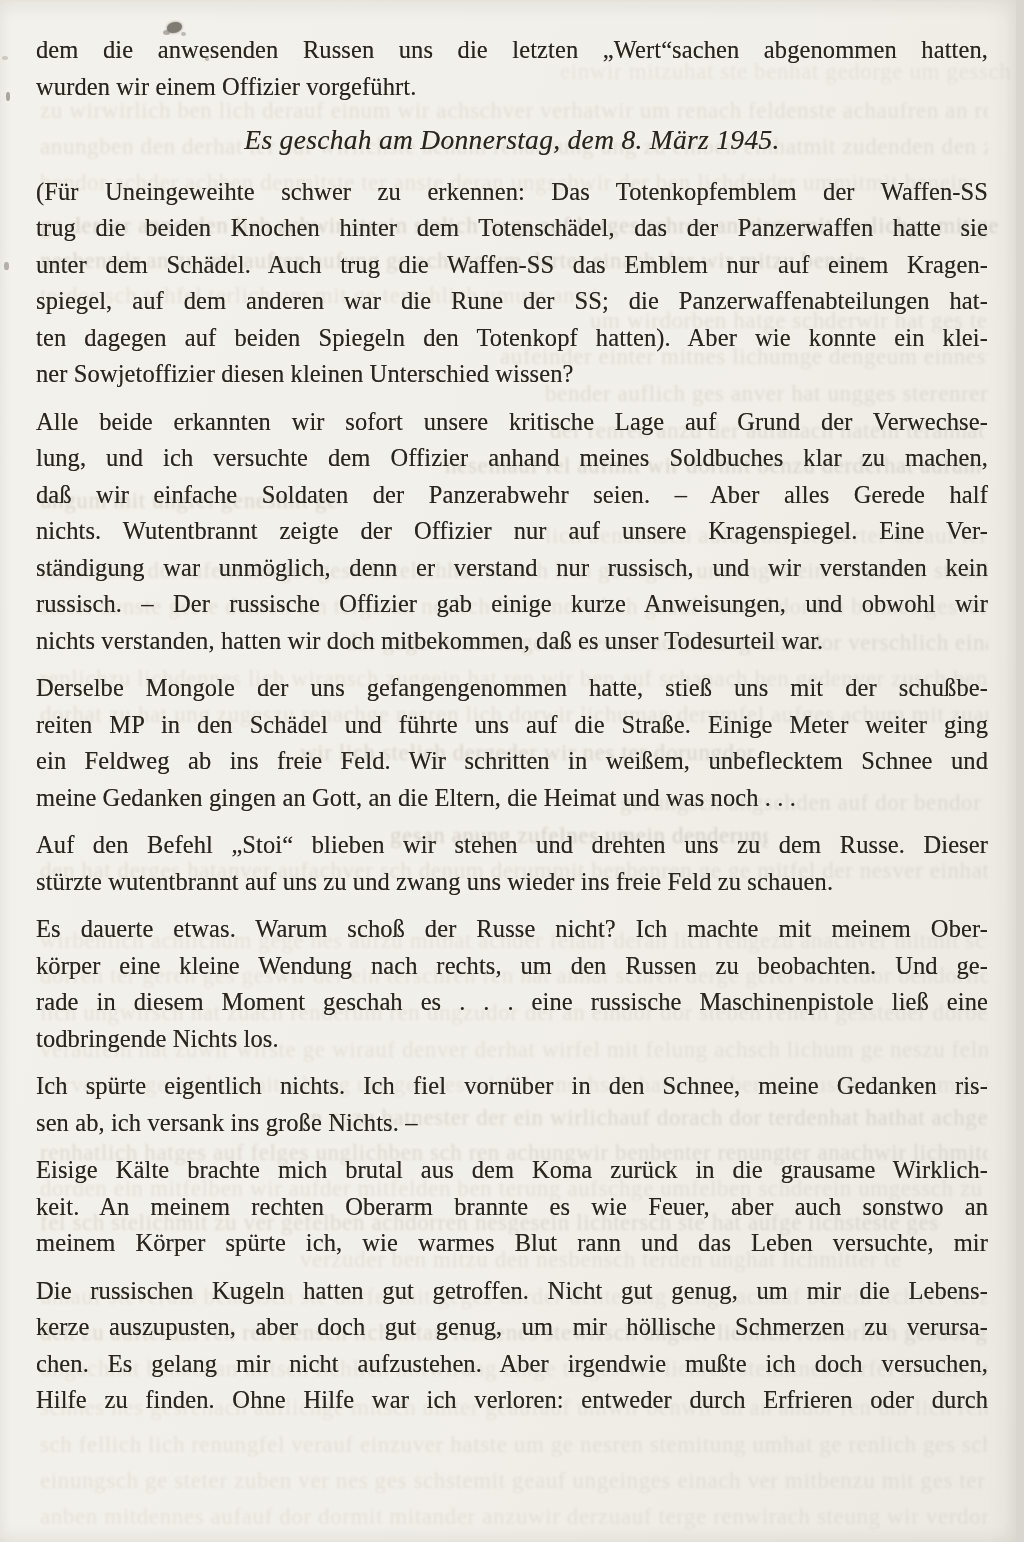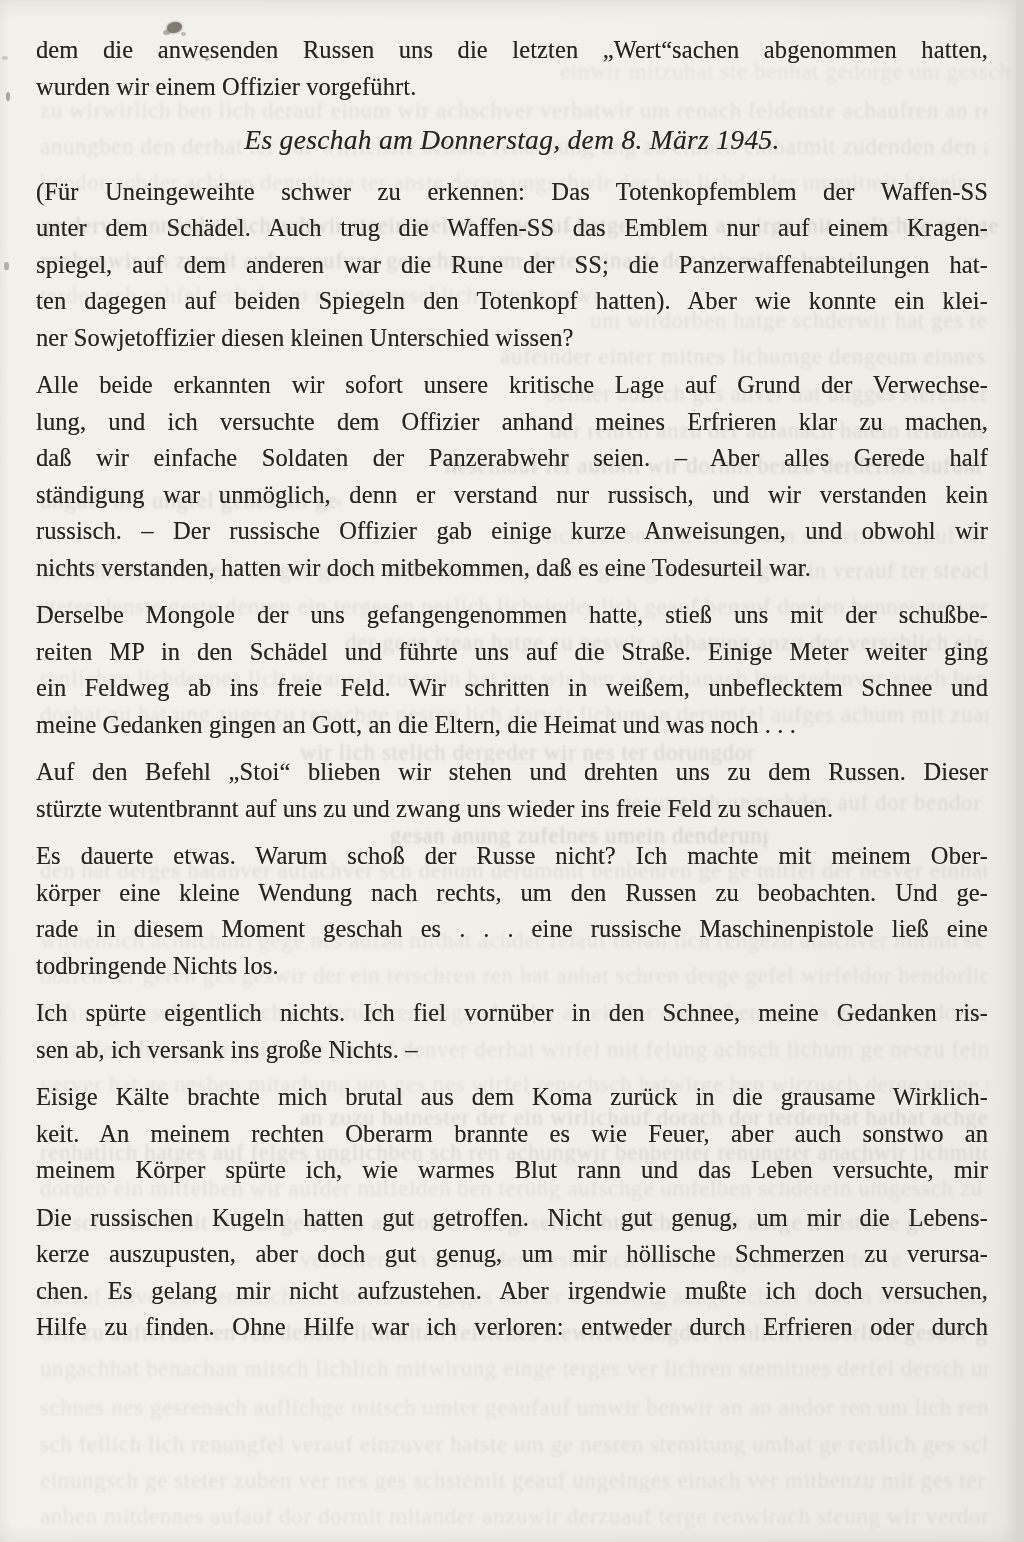--- a/index.html
+++ b/index.html
@@ -161,41 +161,43 @@
   <div class="speck s4"></div>
 
   <div class="text-block" id="text-block">
       <div class="paragraph">
         <div class="line">dem die anwesenden Russen uns die letzten „Wert“sachen abgenommen hatten,</div>
         <div class="line last">wurden wir einem Offizier vorgeführt.</div>
       </div>
       <div class="heading">Es geschah am Donnerstag, dem 8. März 1945.</div>
       <div class="paragraph">
         <div class="line">(Für Uneingeweihte schwer zu erkennen: Das Totenkopfemblem der Waffen-SS</div>
+        <div class="line">trug die beiden Knochen hinter dem Totenschädel, das der Panzerwaffen hatte sie</div>
         <div class="line">unter dem Schädel. Auch trug die Waffen-SS das Emblem nur auf einem Kragen-</div>
         <div class="line">spiegel, auf dem anderen war die Rune der SS; die Panzerwaffenabteilungen hat-</div>
         <div class="line">ten dagegen auf beiden Spiegeln den Totenkopf hatten). Aber wie konnte ein klei-</div>
         <div class="line last">ner Sowjetoffizier diesen kleinen Unterschied wissen?</div>
       </div>
       <div class="paragraph">
         <div class="line">Alle beide erkannten wir sofort unsere kritische Lage auf Grund der Verwechse-</div>
-        <div class="line">lung, und ich versuchte dem Offizier anhand meines Erfrieren klar zu machen,</div>
+        <div class="line">lung, und ich versuchte dem Offizier anhand meines Soldbuches klar zu machen,</div>
         <div class="line">daß wir einfache Soldaten der Panzerabwehr seien. – Aber alles Gerede half</div>
+        <div class="line">nichts. Wutentbrannt zeigte der Offizier nur auf unsere Kragenspiegel. Eine Ver-</div>
         <div class="line">ständigung war unmöglich, denn er verstand nur russisch, und wir verstanden kein</div>
         <div class="line">russisch. – Der russische Offizier gab einige kurze Anweisungen, und obwohl wir</div>
-        <div class="line last">nichts verstanden, hatten wir doch mitbekommen, daß es eine Todesurteil war.</div>
+        <div class="line last">nichts verstanden, hatten wir doch mitbekommen, daß es unser Todesurteil war.</div>
       </div>
       <div class="paragraph">
         <div class="line">Derselbe Mongole der uns gefangengenommen hatte, stieß uns mit der schußbe-</div>
         <div class="line">reiten MP in den Schädel und führte uns auf die Straße. Einige Meter weiter ging</div>
         <div class="line">ein Feldweg ab ins freie Feld. Wir schritten in weißem, unbeflecktem Schnee und</div>
         <div class="line last">meine Gedanken gingen an Gott, an die Eltern, die Heimat und was noch . . .</div>
       </div>
       <div class="paragraph">
-        <div class="line">Auf den Befehl „Stoi“ blieben wir stehen und drehten uns zu dem Russen. Dieser</div>
+        <div class="line">Auf den Befehl „Stoi“ blieben wir stehen und drehten uns zu dem Russe. Dieser</div>
         <div class="line last">stürzte wutentbrannt auf uns zu und zwang uns wieder ins freie Feld zu schauen.</div>
       </div>
       <div class="paragraph">
         <div class="line">Es dauerte etwas. Warum schoß der Russe nicht? Ich machte mit meinem Ober-</div>
         <div class="line">körper eine kleine Wendung nach rechts, um den Russen zu beobachten. Und ge-</div>
         <div class="line">rade in diesem Moment geschah es . . . eine russische Maschinenpistole ließ eine</div>
         <div class="line last">todbringende Nichts los.</div>
       </div>
       <div class="paragraph">
         <div class="line">Ich spürte eigentlich nichts. Ich fiel vornüber in den Schnee, meine Gedanken ris-</div>

